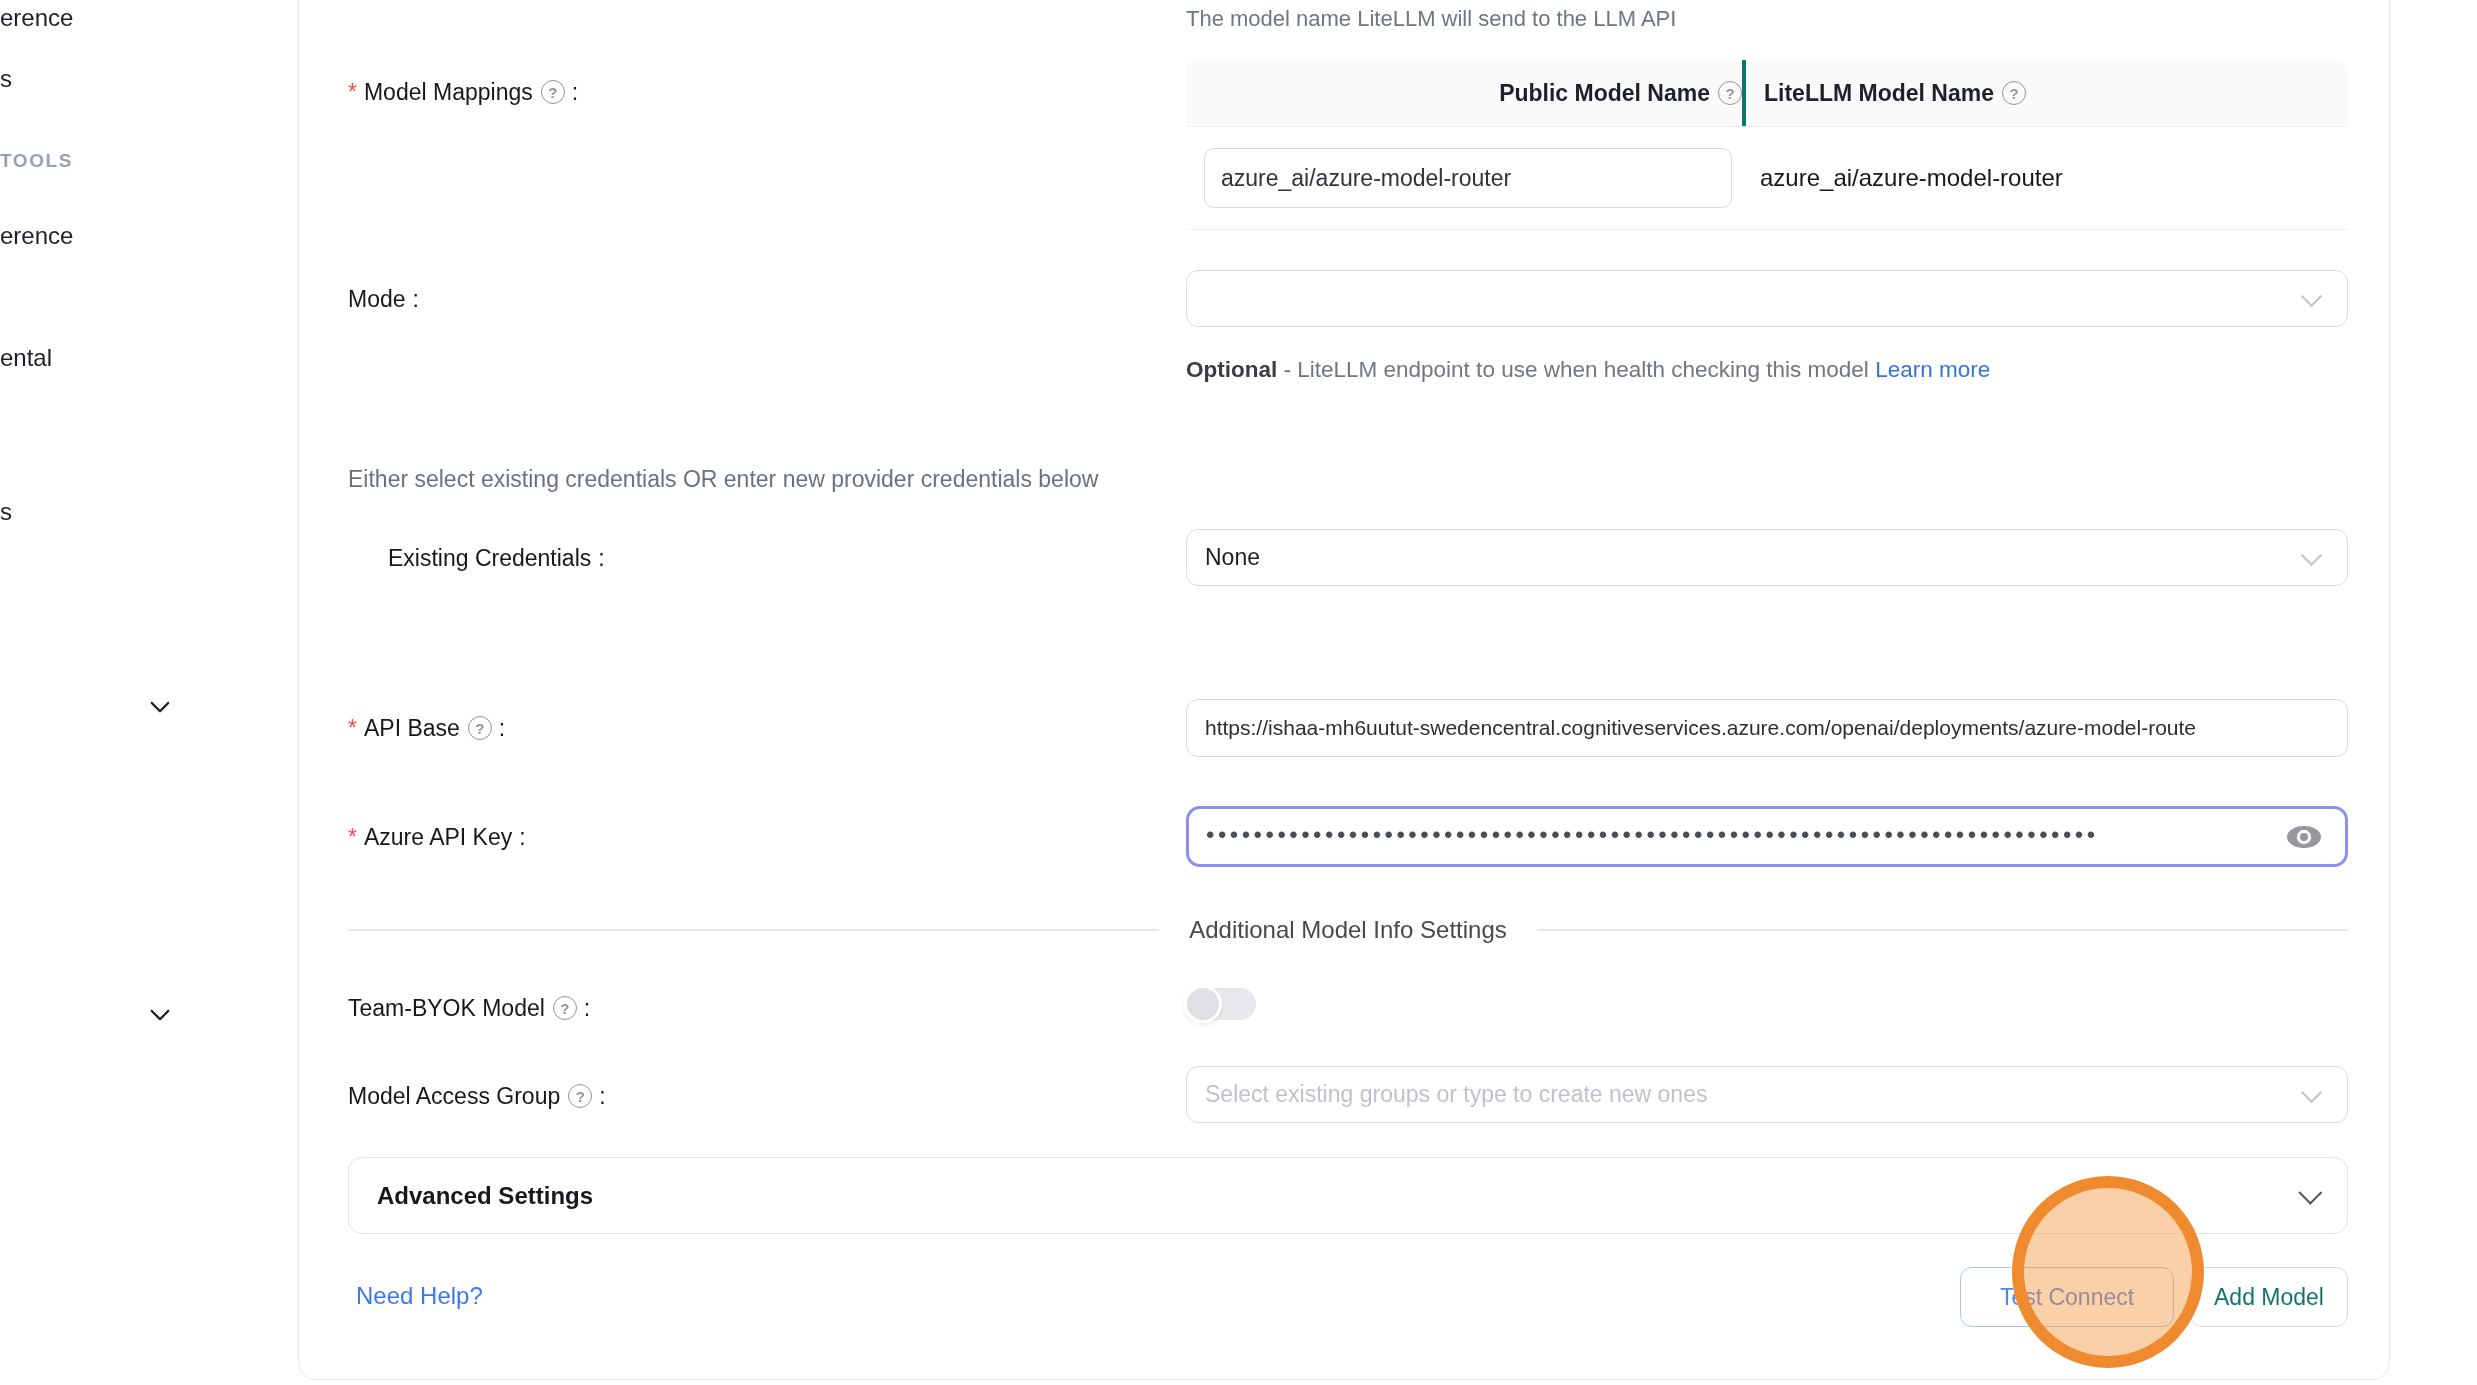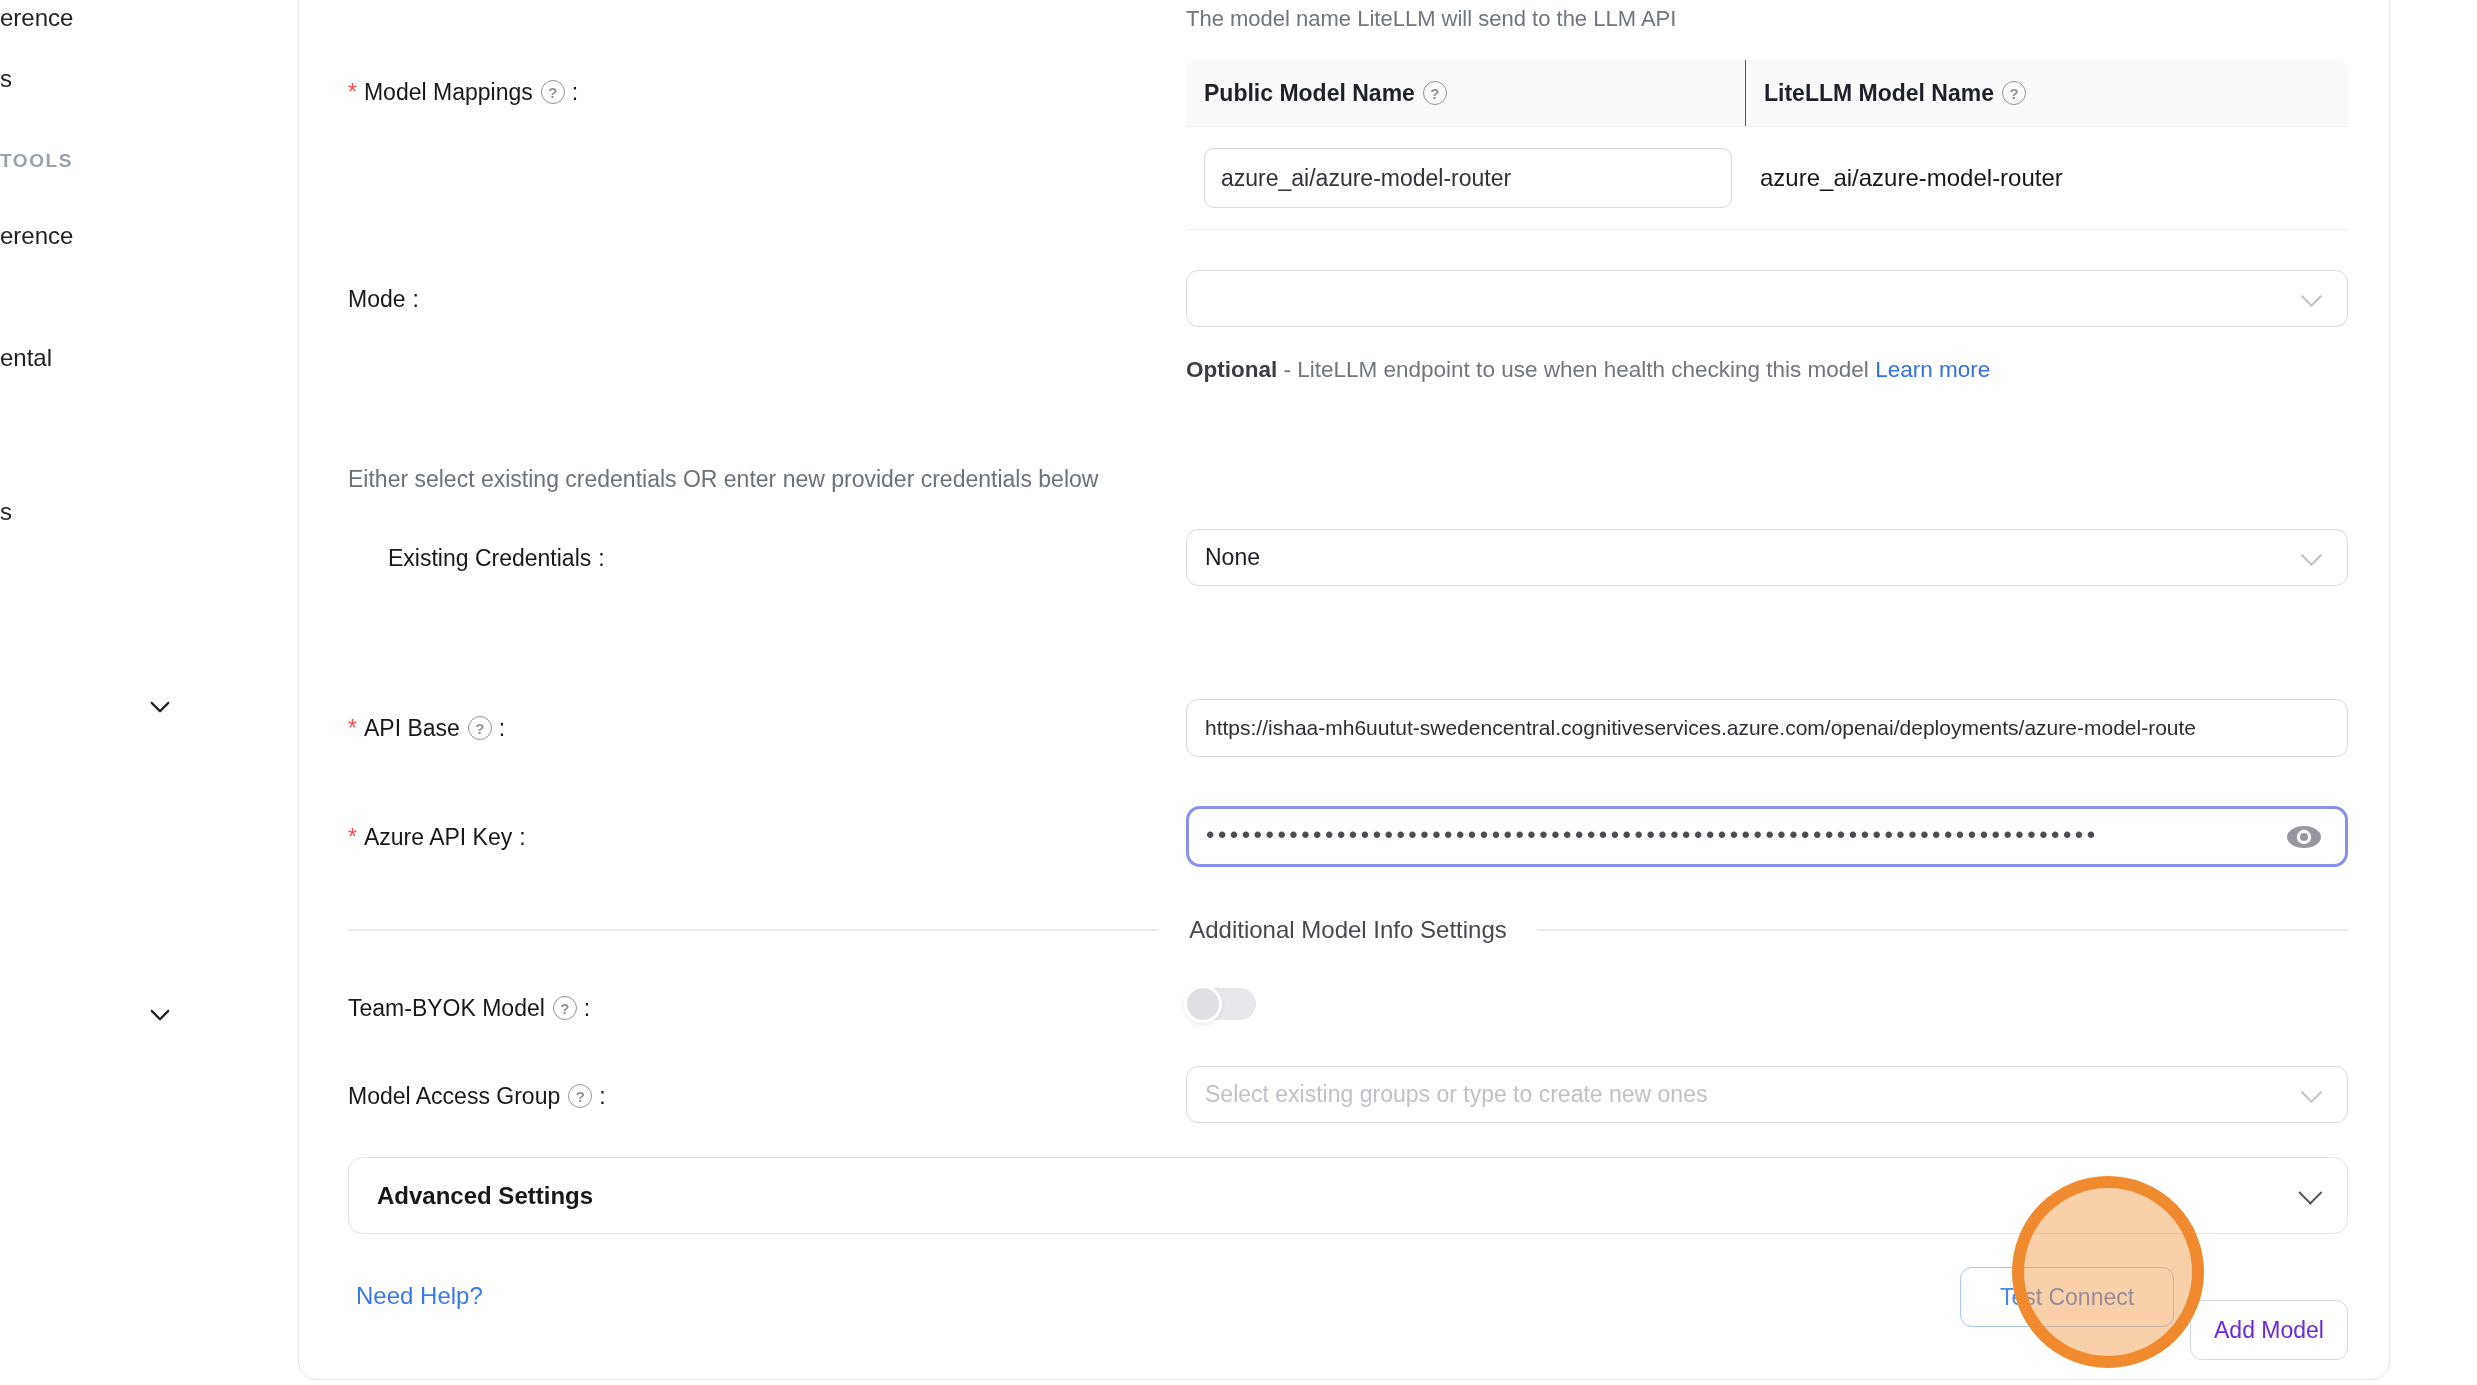--- a/index.html
+++ b/index.html
@@ -44,21 +44,21 @@
 
   
   .hint-top{position:absolute;left:1186px;top:6px;font-size:22px;color:#6f7680;}
 
   
   .map-table{position:absolute;left:1186px;top:60px;width:1162px;}
   .map-head{display:flex;height:66px;background:#fafafa;border-radius:10px 10px 0 0;
             border-bottom:1px solid #efeff1;}
   .map-head .hc{display:flex;align-items:center;font-size:23px;font-weight:700;color:#1e2228;
                 padding-left:18px;box-sizing:border-box;}
-  .map-head .hc1{width:560px;border-right:1px solid #0f766e;}
+  .map-head .hc1{width:560px;border-right:4px solid #0f766e;justify-content:flex-end;}
   .map-head .hc2{width:602px;}
   .map-body{display:flex;height:102px;border-bottom:1px solid #f0f0f2;align-items:center;}
   .map-body .bc1{width:560px;box-sizing:border-box;padding-left:18px;}
   .map-body .bc2{width:602px;box-sizing:border-box;padding-left:14px;font-size:24px;color:#17181c;}
   .pub-input{width:528px;height:60px;font-size:23px;color:#303339;padding:0 16px;}
 
   
   .mode-hint{position:absolute;left:1186px;top:350px;width:810px;font-size:22.5px;
              line-height:40px;color:#71767e;}
   .mode-hint .b{font-weight:700;color:#3a3d44;}
@@ -97,21 +97,21 @@
   .adv-panel .t{font-size:24px;font-weight:700;color:#17181c;flex:1;}
   .adv-chev{width:15px;height:15px;border-right:2.7px solid #55585e;border-bottom:2.7px solid #55585e;
             transform:rotate(45deg) translateY(-4px);}
 
   
   .need-help{position:absolute;left:356px;top:1282px;font-size:24px;color:#3b79e8;cursor:pointer;}
   .btn{position:absolute;top:1267px;height:60px;border-radius:12px;background:#ffffff;
        display:flex;align-items:center;justify-content:center;font-size:23px;cursor:pointer;
        box-sizing:border-box;font-family:"Liberation Sans",sans-serif;}
   .btn-test{left:1960px;width:214px;border:1.6px solid #a9c4f2;color:#4b85e8;}
-  .btn-add{left:2190px;width:158px;border:1.6px solid #d3d8e2;color:#6d28d9;margin-top:33px;}
+  .btn-add{left:2190px;width:158px;border:1.6px solid #d3d8e2;color:#0f766e;}
 
   
   .click-circle{position:absolute;left:2012px;top:1176px;width:192px;height:192px;border-radius:50%;
                 border:12px solid #ef8a2e;background:rgba(243,150,63,0.45);box-sizing:border-box;
                 pointer-events:none;}
 </style>
 </head>
 <body>
 
 <div class="page">

